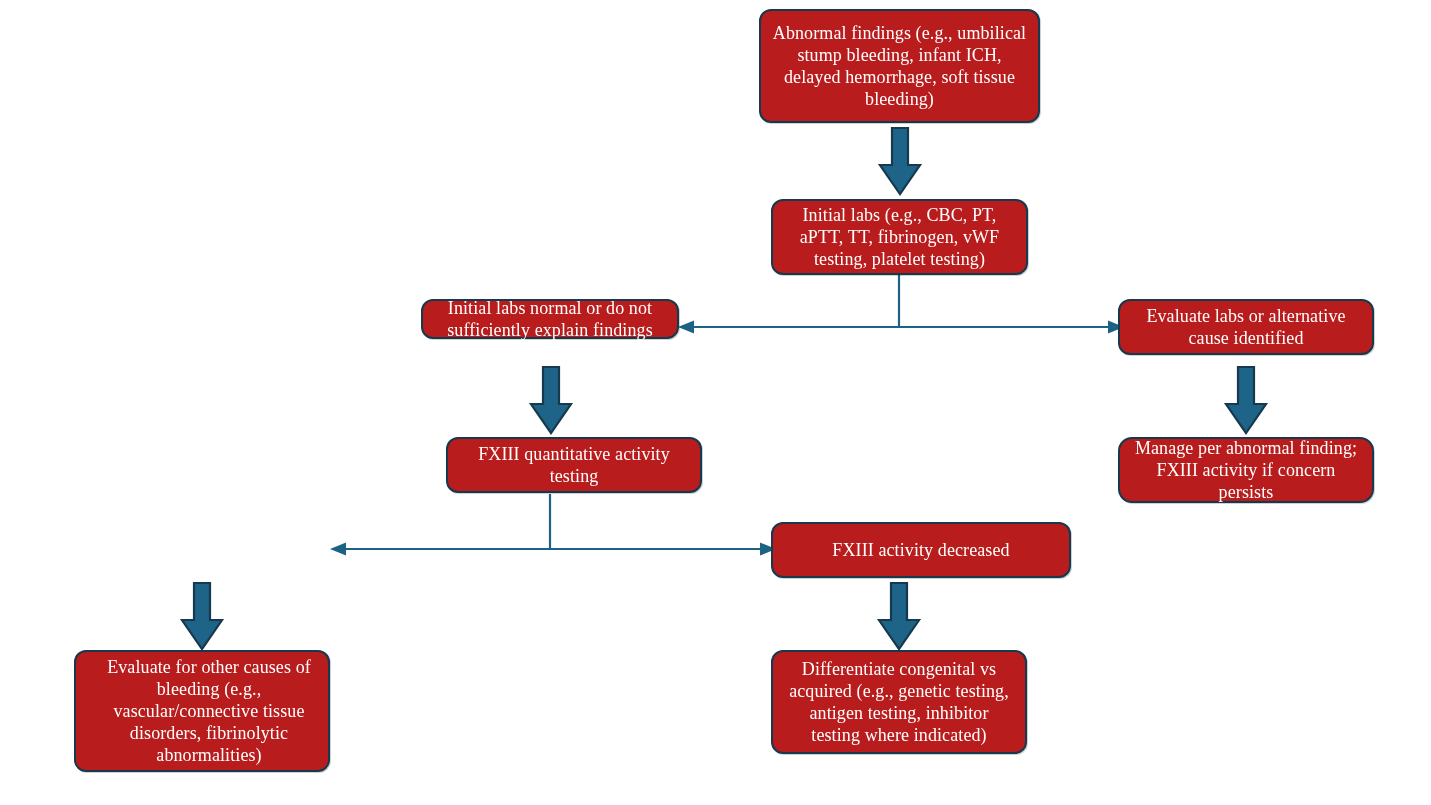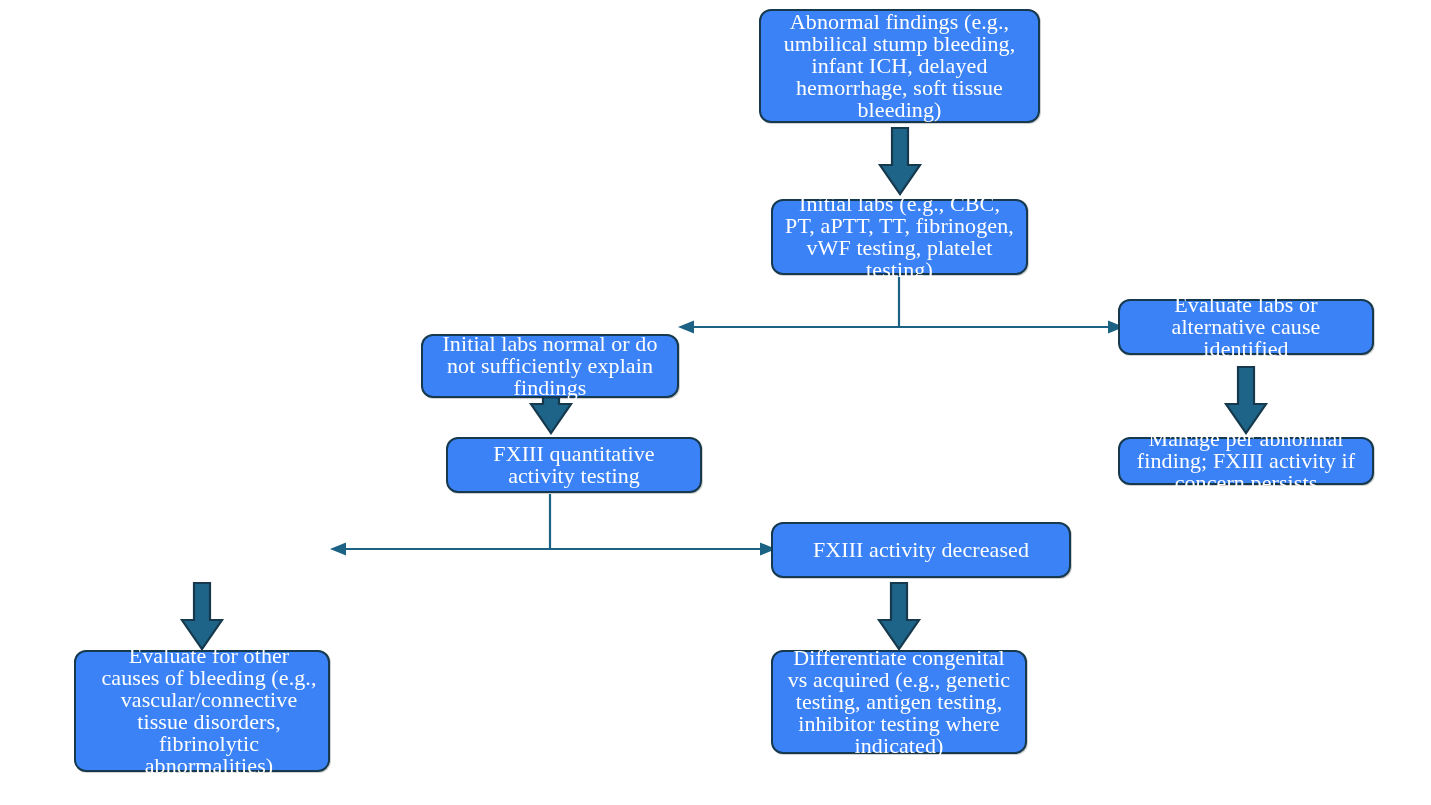--- a/index.html
+++ b/index.html
@@ -13,29 +13,29 @@
   #canvas {
     position: relative;
     width: 1431px;
     height: 805px;
     background: #ffffff;
     overflow: hidden;
   }
   .node {
     position: absolute;
     box-sizing: border-box;
-    background: #3b82f6;
+    background: #b91c1c;
     border: 2px solid #17394d;
     border-radius: 12px;
     color: #ffffff;
     display: flex;
     align-items: center;
     justify-content: center;
     text-align: center;
-    font-size: 22px;
+    font-size: 18px;
     line-height: 22px;
     padding: 4px 10px;
     letter-spacing: 0.1px;
     box-shadow: 1px 1px 0 rgba(0,0,0,0.18);
   }
   .node span {
     display: block;
     width: 100%;
   }
   
@@ -108,33 +108,33 @@
   </div>
 
   <div class="node" style="left:759px; top:9px; width:281px; height:114px;">
     <span>Abnormal findings (e.g., umbilical stump bleeding, infant ICH, delayed hemorrhage, soft tissue bleeding)</span>
   </div>
 
   <div class="node" style="left:771px; top:199px; width:257px; height:76px;justify-content:center;">
     <span>Initial labs (e.g., CBC, PT, aPTT, TT, fibrinogen, vWF testing, platelet testing)</span>
   </div>
 
-  <div class="node" style="left:421px; top:299px; width:258px; height:64px;margin-top:35px;">
+  <div class="node" style="left:421px; top:299px; width:258px; height:40px;">
     <span>Initial labs normal or do not sufficiently explain findings</span>
   </div>
 
   <div class="node" style="left:1118px; top:299px; width:256px; height:56px;">
     <span>Evaluate labs or alternative cause identified</span>
   </div>
 
   <div class="node" style="left:446px; top:437px; width:256px; height:56px;">
     <span>FXIII quantitative activity testing</span>
   </div>
 
-  <div class="node" style="left:1118px; top:437px; width:256px; height:48px;">
+  <div class="node" style="left:1118px; top:437px; width:256px; height:66px;border-radius:14px;">
     <span>Manage per abnormal finding; FXIII activity if concern persists</span>
   </div>
 
 
   <div class="node" style="left:771px; top:522px; width:300px; height:56px;">
     <span>FXIII activity decreased</span>
   </div>
 
   <div class="node" style="left:74px; top:650px; width:256px; height:122px;padding-left:24px;">
     <span>Evaluate for other causes of bleeding (e.g., vascular/connective tissue disorders, fibrinolytic abnormalities)</span>

